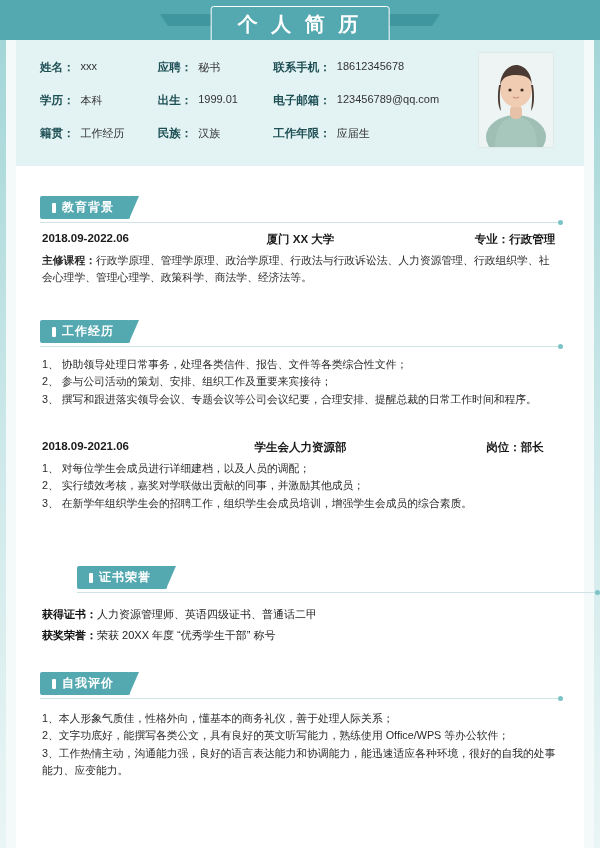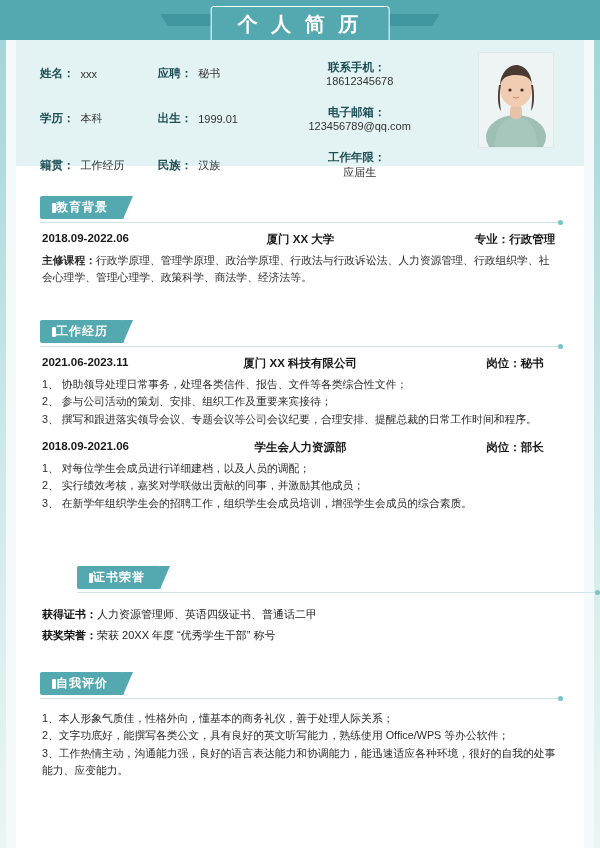--- a/index.html
+++ b/index.html
@@ -26,35 +26,35 @@
     padding:4px 26px;color:#ffffff;font-size:20px;letter-spacing:4px;font-weight:bold;
   }
   .banner .wing-l,.banner .wing-r{position:absolute;top:14px;width:58px;height:12px;background:#3f969e;}
   .banner .wing-l{left:160px;clip-path:polygon(0 0,100% 0,100% 100%,8px 100%);}
   .banner .wing-r{right:160px;clip-path:polygon(0 0,100% 0,calc(100% - 8px) 100%,0 100%);}
 
   
   .info{position:absolute;left:16px;top:40px;width:568px;height:126px;background:#e3f2f3;}
   .info-grid{position:absolute;left:24px;top:20px;width:400px;}
   .info-row{display:flex;margin-bottom:18px;}
-  .info-cell{display:flex;align-items:center;}
+  .info-cell{display:flex;align-items:flex-start;}
   .c1{width:120px;}
   .c2{width:118px;}
-  .c3{width:170px;flex-direction:column;}
+  .c3{width:170px;}
   .lab{color:#1d4f55;font-weight:bold;font-size:11.5px;white-space:nowrap;}
   .val{color:#333;font-size:11px;margin-left:6px;white-space:nowrap;}
 
   
   .photo{position:absolute;right:30px;top:12px;width:74px;height:94px;background:#ffffff;border:1px solid #dfe9e9;overflow:hidden;}
 
   
   .sec{position:absolute;left:40px;width:520px;}
   .sec-head{position:relative;height:22px;}
   .sec-tab{
-    display:inline-flex;align-items:center;gap:0;
+    display:inline-flex;align-items:center;gap:6px;
     background:#54a8b0;color:#fff;font-size:12px;font-weight:bold;
     padding:3px 16px 3px 12px;border-radius:2px;
     letter-spacing:1px;
   }
   .sec-tab:after{content:"";position:absolute;}
   .tab-wrap{position:relative;display:inline-block;}
   .tab-wrap .notch{position:absolute;right:-9px;top:0;width:10px;height:100%;background:#54a8b0;clip-path:polygon(0 0,100% 0,0 100%);}
   .dot{width:4px;height:10px;background:#ffffff;display:inline-block;border-radius:1px;}
   .sec-line{position:absolute;left:0;right:0;top:26px;height:1px;background:#cfe2e4;}
   .sec-line:after{content:"";position:absolute;right:-3px;top:-2px;width:5px;height:5px;border-radius:50%;background:#7cc3c8;}
@@ -180,25 +180,20 @@
           <span class="dot"></span>
           <span>工作经历</span>
         </span>
         <span class="notch"></span>
       </span>
       <div class="sec-line"></div>
     </div>
   </div>
 
   <div class="body-block" style="top:356px;">
-    <div class="row-head">
-      <span>2021.06-2023.11</span>
-      <span class="mid">厦门 XX 科技有限公司</span>
-      <span class="right">岗位：秘书</span>
-    </div>
     <div class="para">1、 协助领导处理日常事务，处理各类信件、报告、文件等各类综合性文件；</div>
     <div class="para">2、 参与公司活动的策划、安排、组织工作及重要来宾接待；</div>
     <div class="para">3、 撰写和跟进落实领导会议、专题会议等公司会议纪要，合理安排、提醒总裁的日常工作时间和程序。</div>
   </div>
 
   <div class="body-block" style="top:440px;">
     <div class="row-head">
       <span>2018.09-2021.06</span>
       <span class="mid">学生会人力资源部</span>
       <span class="right">岗位：部长</span>

